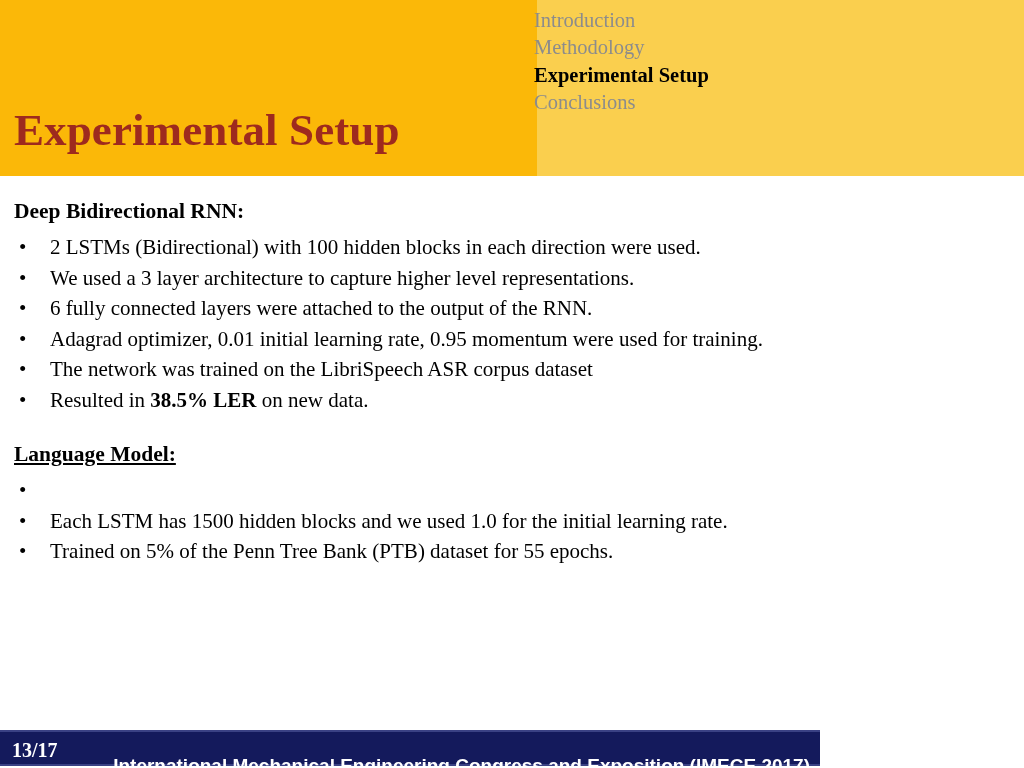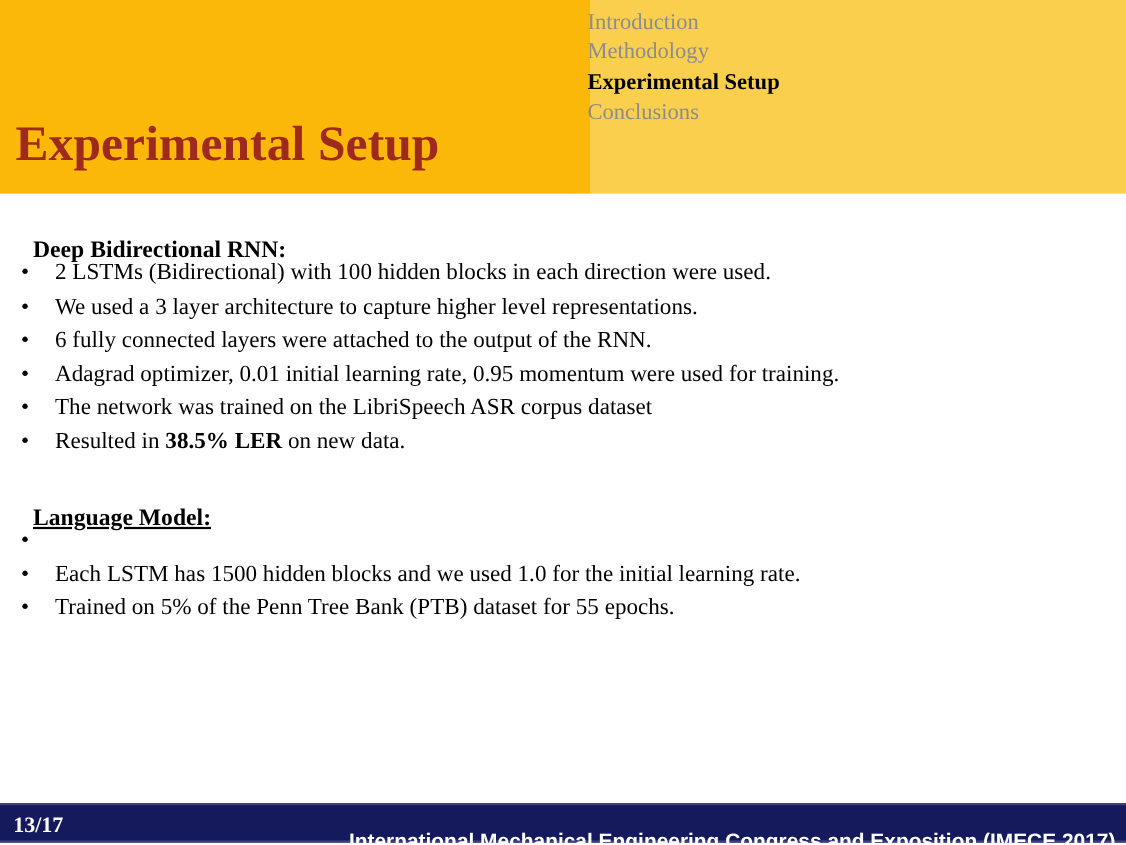--- a/index.html
+++ b/index.html
@@ -74,21 +74,21 @@
   .content {
     position: absolute;
     left: 0;
     top: 176px;
     width: 1024px;
     height: 554px;
   }
   .block-heading {
     position: absolute;
     left: 14px;
-    margin: 16px;
+    margin: 0;
     font-size: 21.5px;
     font-weight: bold;
     color: #000000;
     white-space: nowrap;
   }
   .bullet-list {
     position: absolute;
     left: 0;
     margin: 0;
     padding: 0;
@@ -122,21 +122,21 @@
   .list-rnn    { top: 56px; }
   
   .heading-lm  { top: 266px; text-decoration: underline; }
   .list-lm     { top: 299px; }
 
   
   .footer {
     position: absolute;
     left: 0;
     top: 730px;
-    width: 1024px;
+    width: 820px;
     height: 36px;
     background: #141a5c;
     border-top: 2px solid #3a4184;
     border-bottom: 2px solid #3a4184;
     box-sizing: border-box;
     color: #ffffff;
     padding-left: 32px;
   }
   .slide-number {
     position: absolute;

